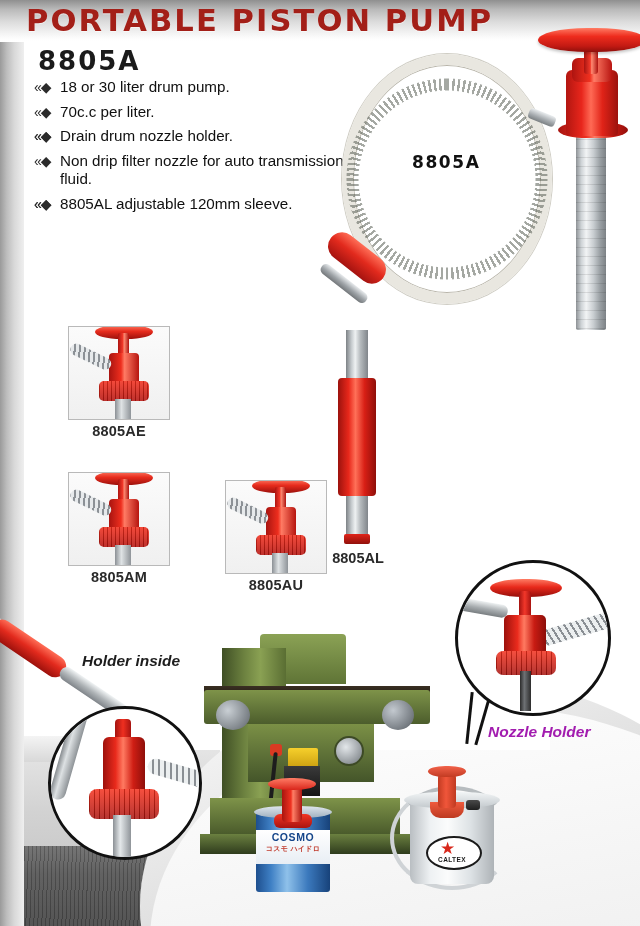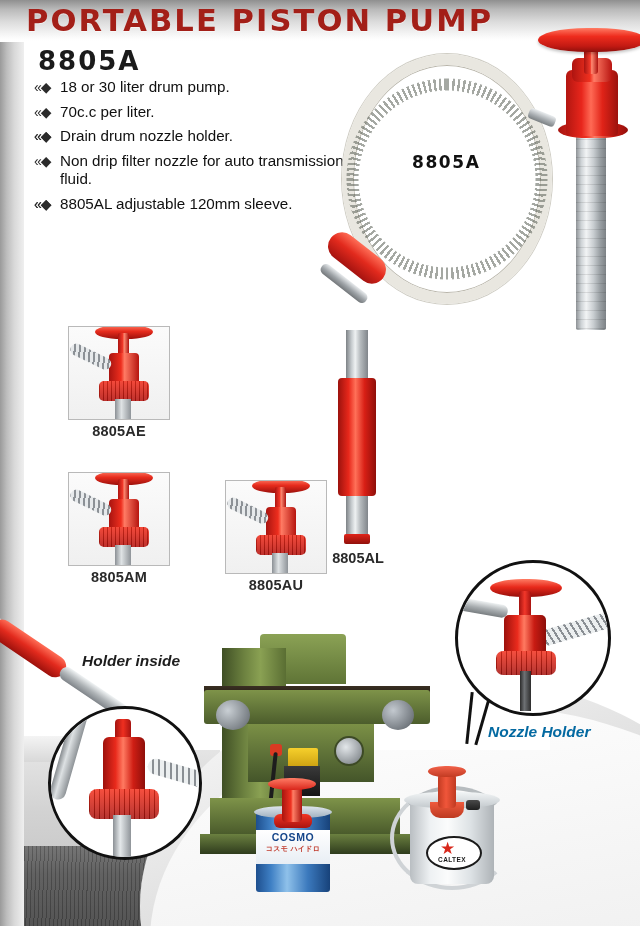--- a/index.html
+++ b/index.html
@@ -270,21 +270,21 @@
     font-size:19.5px;font-weight:bold;color:#a02219;
     font-family:"Liberation Sans", sans-serif;
     letter-spacing:.1px;
   }
   .callout-label{
     position:absolute;
     font-size:15.5px;font-weight:bold;font-style:italic;
     font-family:"Liberation Sans", sans-serif;
   }
   .label-filter{left:82px;top:652px;color:#1d1d1d;}
-  .label-nozzle{left:488px;top:723px;color:#0369a1;}
+  .label-nozzle{left:488px;top:723px;color:#a21caf;}
 
   .circle-callout{
     position:absolute;border-radius:50%;
     border:3px solid #111;
     background:#fff;overflow:hidden;
   }
   .circle-filter{left:48px;top:706px;width:148px;height:148px;}
   .circle-nozzle{left:455px;top:560px;width:150px;height:150px;}
   .pointer-tail{
     position:absolute;left:462px;top:690px;width:40px;height:56px;

